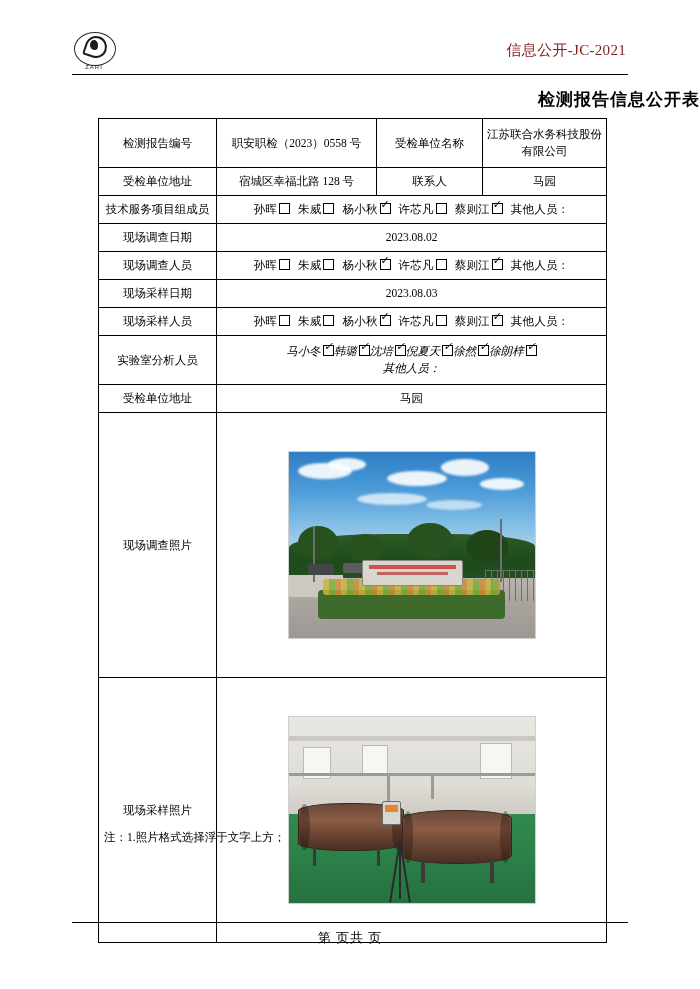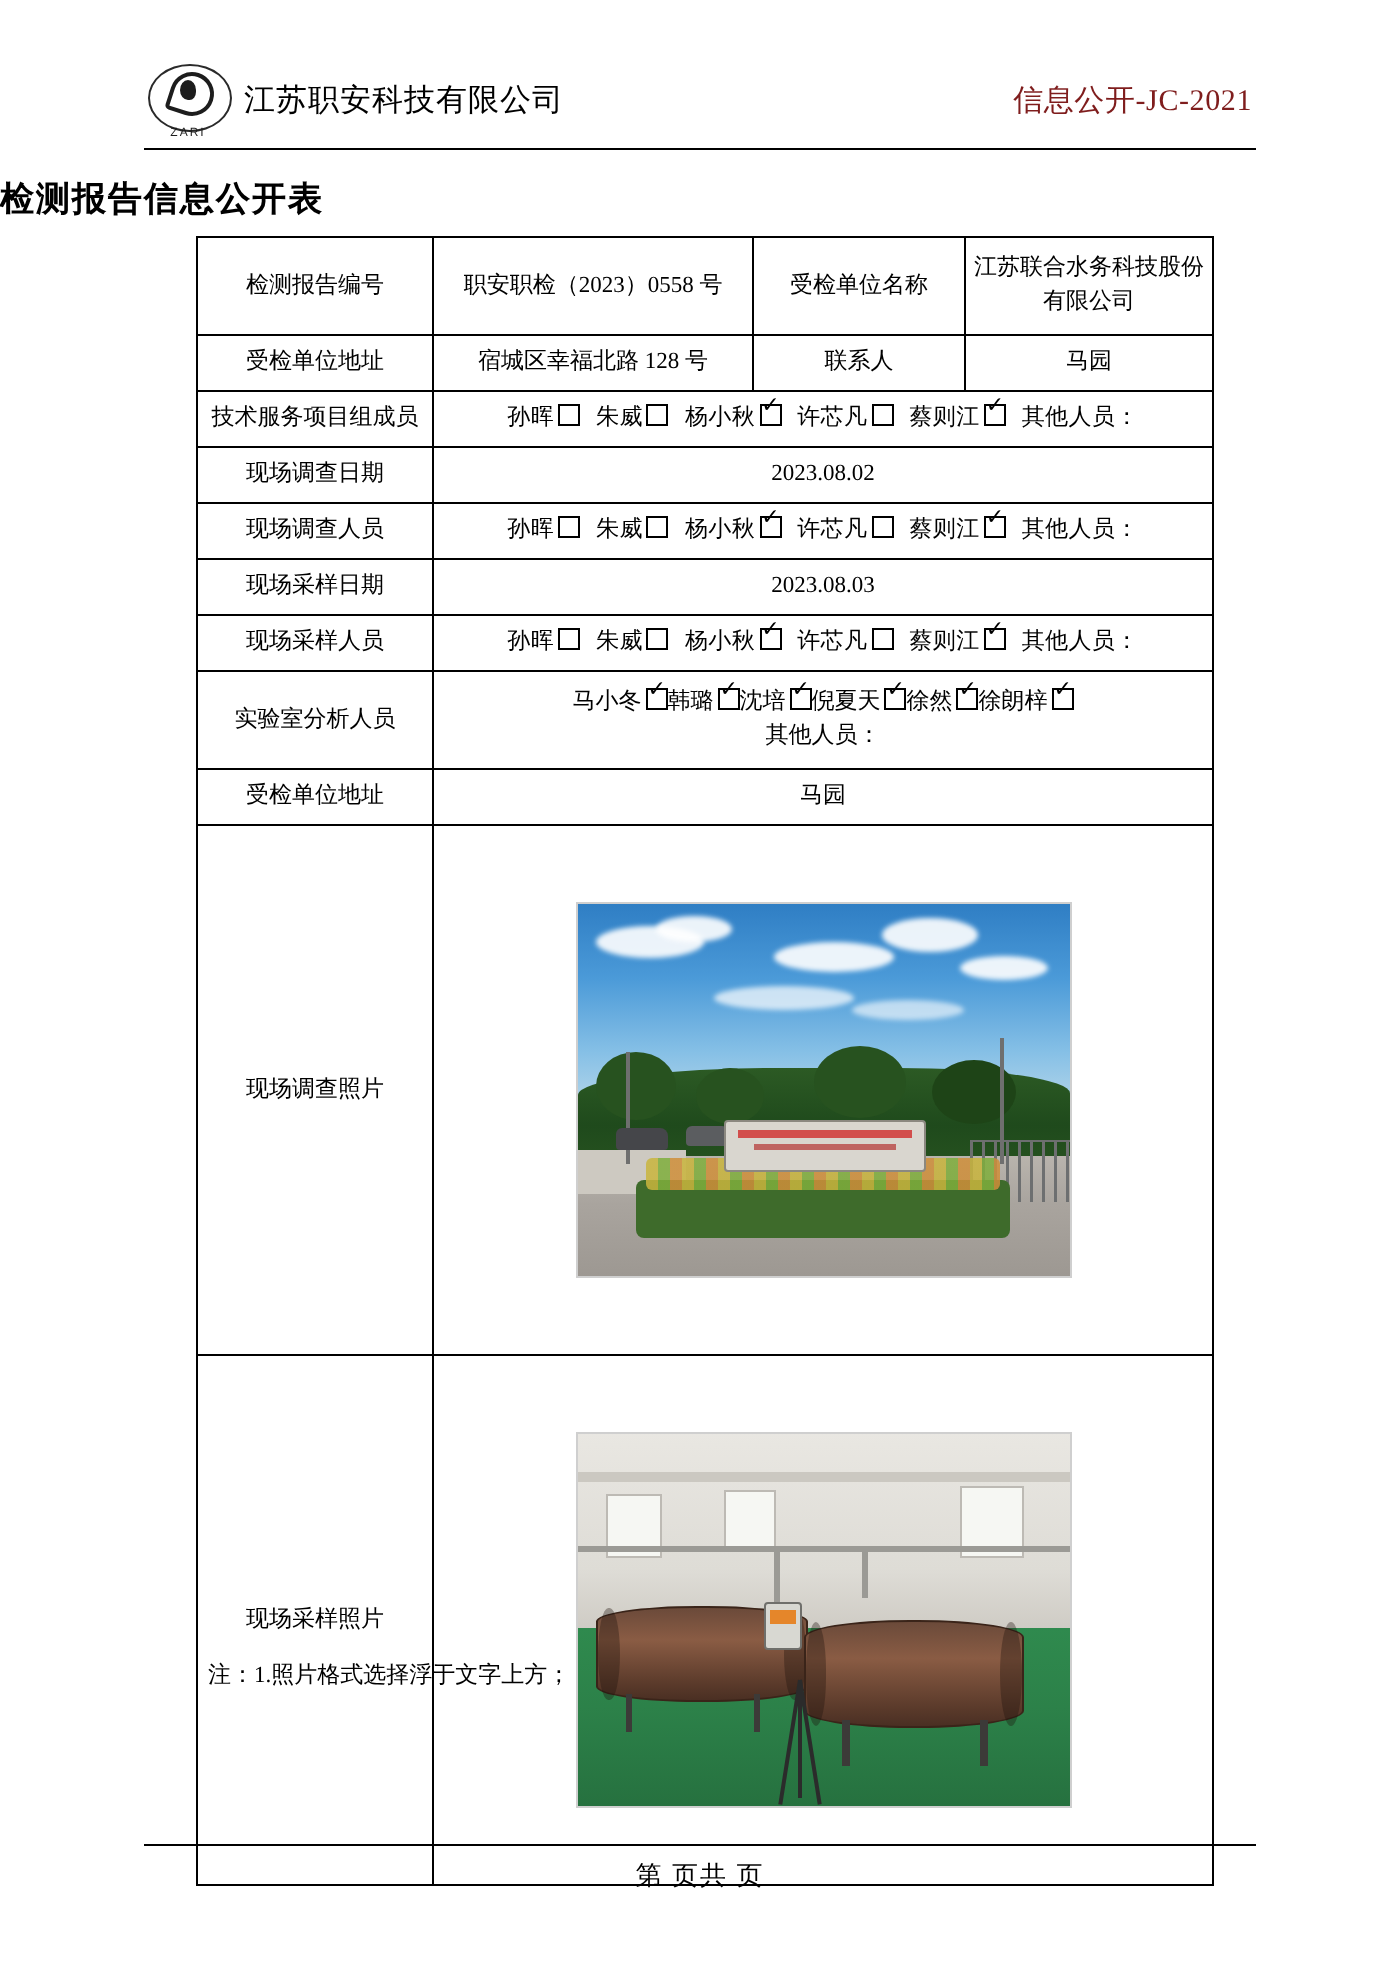--- a/index.html
+++ b/index.html
@@ -92,21 +92,21 @@
     font-size: 15px;
     color: #7f1d1d;
     letter-spacing: 0.3px;
     padding-right: 2px;
   }
   .title {
     position: absolute;
     top: 88px;
     left: 0;
     width: 700px;
-    text-align: left;
+    text-align: right;
     font-size: 17px;
     font-weight: bold;
     letter-spacing: 1px;
     color: #000;
   }
   table.main {
     position: absolute;
     top: 118px;
     left: 98px;
     width: 508px;
@@ -154,20 +154,21 @@
     left: 0px;
     top: -5px;
     font-size: 11px;
     line-height: 11px;
     color: #000;
   }
   .lab-cell {
     text-align: left;
     padding-left: 10px;
     line-height: 1.8;
+    font-style: italic;
   }
   .photo-cell {
     height: 258px;
     padding: 6px 4px;
     margin-left: 16px;
   }
   .photo-box {
     width: 246px;
     height: 186px;
     margin: 0 auto;
@@ -318,21 +319,20 @@
 
   <div class="header">
     <div class="header-inner">
       <div class="brand">
         <div class="logo">
           <div class="ell"></div>
           <div class="swirl"></div>
           <div class="swirl2"></div>
           <div class="ltext">ZARI</div>
         </div>
-        <div class="company">江苏职安科技有限公司</div>
       </div>
       <div class="doccode">信息公开-JC-2021</div>
     </div>
   </div>
 
   <div class="title">检测报告信息公开表</div>
 
   <table class="main">
     <colgroup>
       <col style="width:118px">

